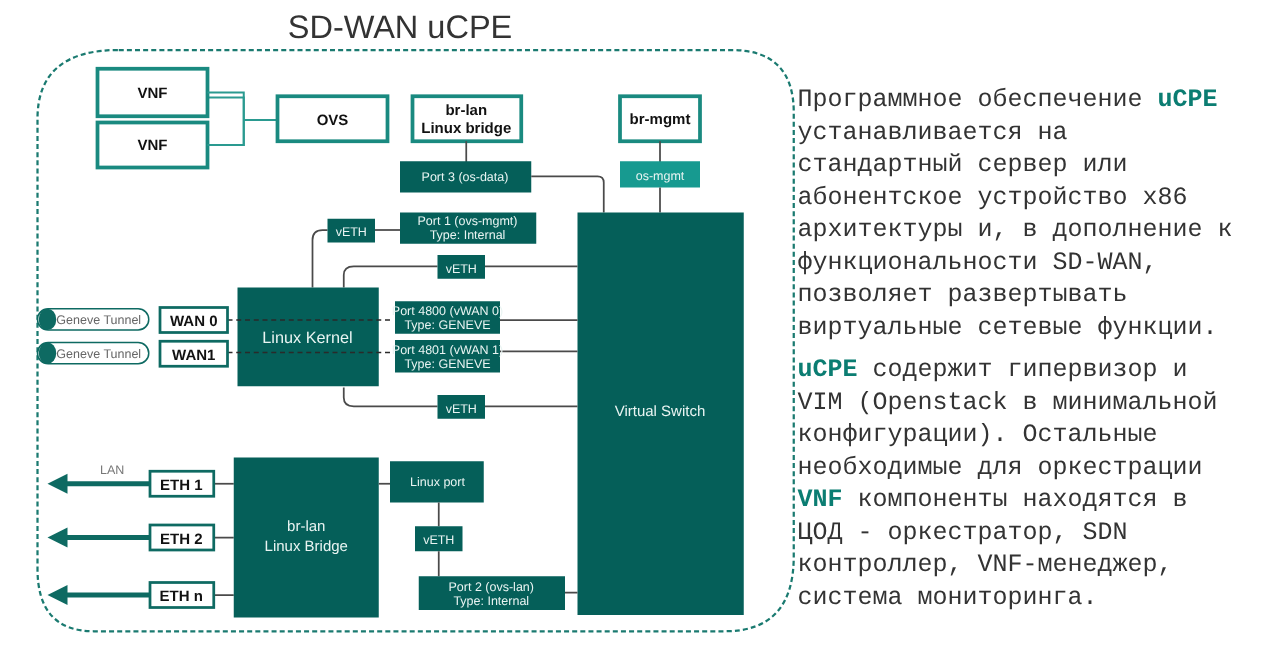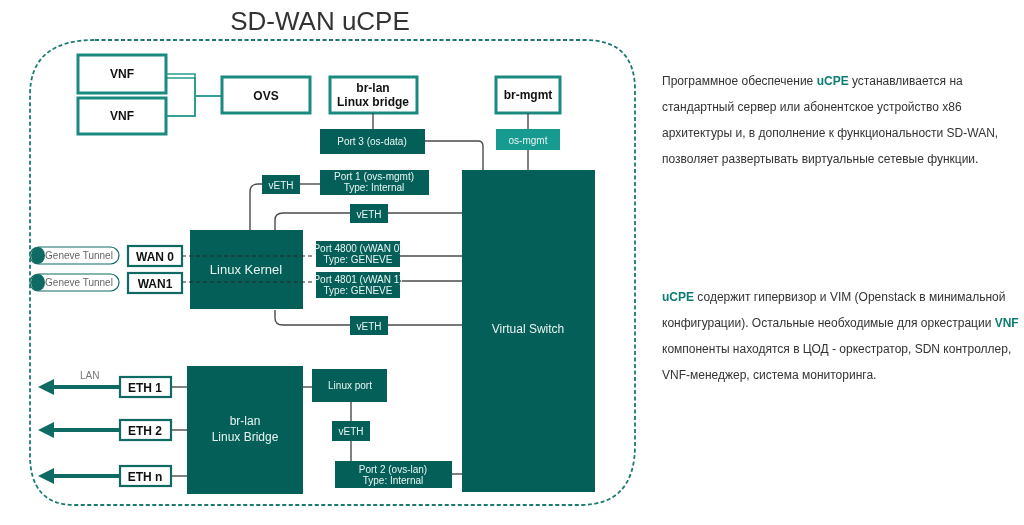--- a/index.html
+++ b/index.html
@@ -17,21 +17,21 @@
   .dash { stroke:#2a2a2a; stroke-width:1.2; stroke-dasharray:4 3; fill:none; }
   .frame { stroke:#1a7a70; stroke-width:1.8; stroke-dasharray:4 2.5; fill:none; }
   .lbox { fill:#ffffff; stroke:#0e6a62; stroke-width:2.2; }
   .ltext { font-family:"Liberation Sans", sans-serif; font-weight:bold; font-size:12px; fill:#111111; }
   .tun-text { font-family:"Liberation Sans", sans-serif; font-size:10px; fill:#666666; }
   .lan-text { font-family:"Liberation Sans", sans-serif; font-size:10px; fill:#777777; }
   .arrow { stroke:#0e6a62; stroke-width:4; fill:none; }
   .arrowhead { fill:#0e6a62; }
   .os-mgmt { fill:#179a90; }
 
-  .desc { position:absolute; left:662px; width:360px; font-family:Liberation Sans, sans-serif; font-size:12px; line-height:26px; color:#333333; }
+  .desc { position:absolute; left:638px; width:360px; font-family:Liberation Mono, monospace; font-size:20px; line-height:26px; color:#333333; }
   .desc .hl { color:#0b7d72; font-weight:bold; }
   #desc1 { top:68px; }
   #desc2 { top:284px; }
 </style>
 </head>
 <body>
 
 <svg id="diagram" viewBox="0 0 1024 525" xmlns="http://www.w3.org/2000/svg">
 
   <text class="title" x="320" y="30" text-anchor="middle">SD-WAN uCPE</text>

